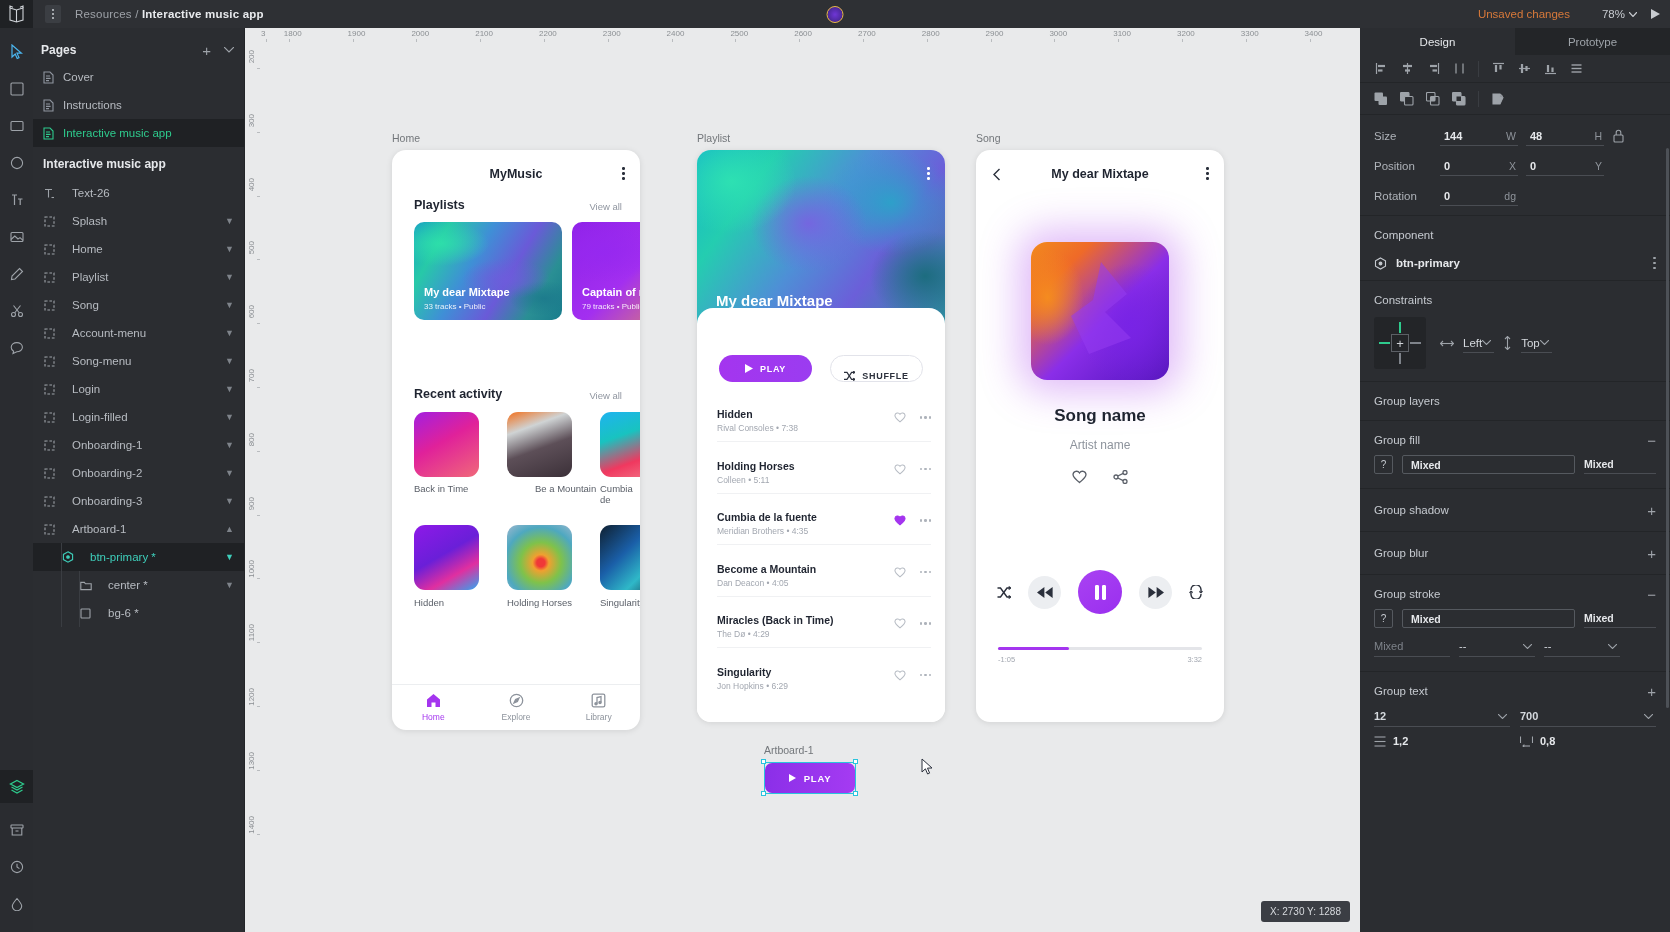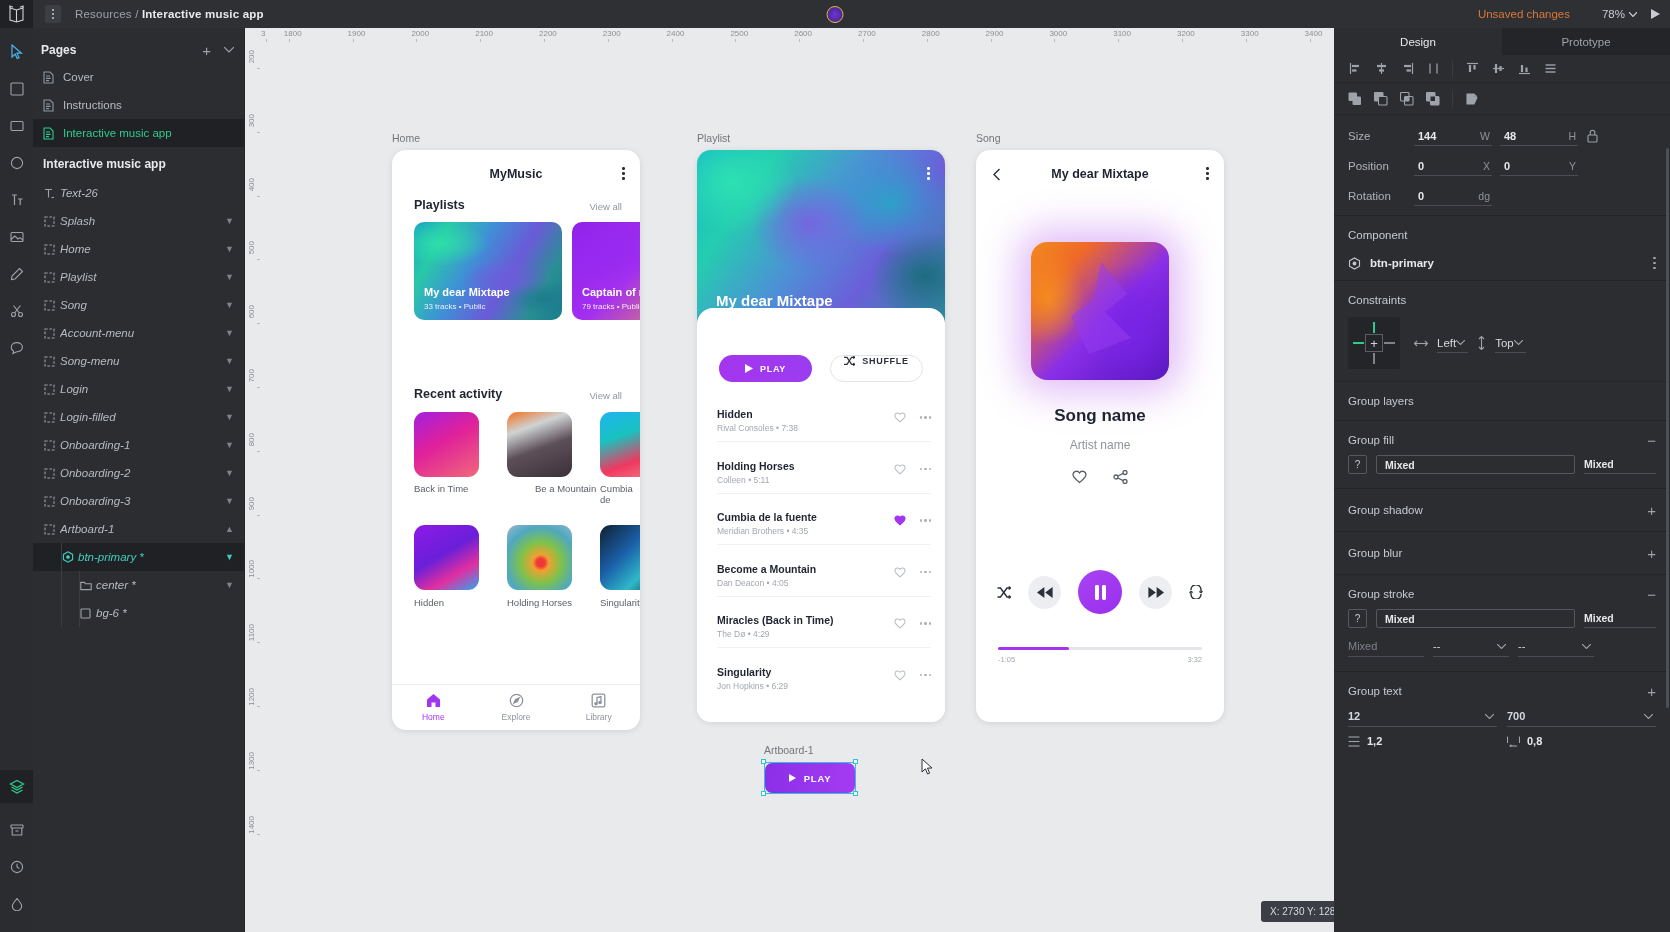--- a/index.html
+++ b/index.html
@@ -81,22 +81,22 @@
   }
   .page-row.sel { background: #1f2124; color: #2ecb8d; }
   .page-row .pg-ico { width: 12px; height: 13px; flex: 0 0 12px; }
 
   .section-title {
     font-size: 12px; font-weight: bold; color: #e6e8eb;
     padding: 10px 10px 8px 10px;
   }
 
   .lrow {
-    display: flex; align-items: center; height: 28px; gap: 4px;
-    font-size: 11.5px; color: #b7bbc1; position: relative; cursor: default; font-style: italic;
+    display: flex; align-items: center; height: 28px; gap: 16px;
+    font-size: 11.5px; color: #b7bbc1; position: relative; cursor: default;
   }
   .lrow .lbl { flex: 1; white-space: nowrap; overflow: hidden; text-overflow: ellipsis; }
   .lrow .chev { color: #7e838a; font-size: 9px; margin-right: 10px; }
   .lrow.sel { background: #1f2124; color: #3ecfbb; }
   .lrow.sel .chev { color: #3ecfbb; }
   .ltype { width: 13px; height: 13px; flex: 0 0 13px; display: flex; align-items: center; justify-content: center; }
   .guide { position: absolute; left: 0; top: 0; bottom: 0; width: 1px; background: #3a3d42; }
 
   
   .canvas {
@@ -149,21 +149,21 @@
   .hero { position: absolute; left: 0; right: 0; top: 0; height: 175px;
     background: linear-gradient(125deg,#17b8c8 0%,#24cdb0 22%,#4e8fd6 48%,#6b5fd9 70%,#2c8f9e 100%); }
   .sheet { position: absolute; left: 0; right: 0; top: 158px; bottom: 0; background: #fff; border-radius: 16px 16px 0 0; }
   .btn-play {
     background: linear-gradient(90deg,#a435ef,#9b3cf0); color: #fff; border-radius: 20px;
     display: flex; align-items: center; justify-content: center; gap: 7px;
     font-size: 9px; font-weight: bold; letter-spacing: .7px;
   }
   .btn-shuffle {
     background: #fff; color: #2b303c; border: 1px solid #e2e3ea; border-radius: 20px;
-    display: flex; align-items: flex-start; justify-content: center; gap: 7px;
+    display: flex; align-items: flex-end; justify-content: center; gap: 7px;
     font-size: 9px; font-weight: bold; letter-spacing: .7px;
   }
   .track { position: absolute; left: 20px; right: 14px; }
   .track .tt { font-size: 10.5px; font-weight: bold; color: #1f2430; }
   .track .ts { font-size: 8.5px; color: #a2a7b0; margin-top: 3px; }
   .track .hr { position: absolute; left: 0; right: 0; bottom: -9px; height: 1px; background: #f0f1f3; }
   .tr-icons { position: absolute; right: 0; top: 4px; display: flex; align-items: center; gap: 14px; }
   .dots3 { display: flex; gap: 2px; }
   .dots3 i { width: 2.4px; height: 2.4px; border-radius: 50%; background: #aeb3bb; display: block; }
 
@@ -190,21 +190,21 @@
 
   .coord-chip {
     position: absolute; right: 10px; bottom: 10px; background: #3b3e44; color: #d6d9dd;
     font-size: 10px; padding: 5px 9px; border-radius: 3px;
   }
 
   .cursor { position: absolute; width: 12px; height: 18px; }
 
   
   .right {
-    position: absolute; top: 28px; right: 0; width: 336px; height: 904px;
+    position: absolute; top: 28px; right: 0; width: 310px; height: 904px;
     background: #2b2d31; z-index: 30; overflow: hidden;
   }
   .tabs { display: flex; height: 27px; background: #232528; }
   .tabs .tb { flex: 1; display: flex; align-items: center; justify-content: center;
     font-size: 11.5px; color: #9ea3a9; }
   .tabs .tb.on { background: #2b2d31; color: #e6e8eb; }
 
   .align-row { display: flex; height: 28px; align-items: center; border-bottom: 1px solid #232528; }
   .align-grp { display: flex; align-items: center; gap: 0; }
   .abtn { width: 26px; height: 22px; display: flex; align-items: center; justify-content: center; color: #9ea3a9; }

